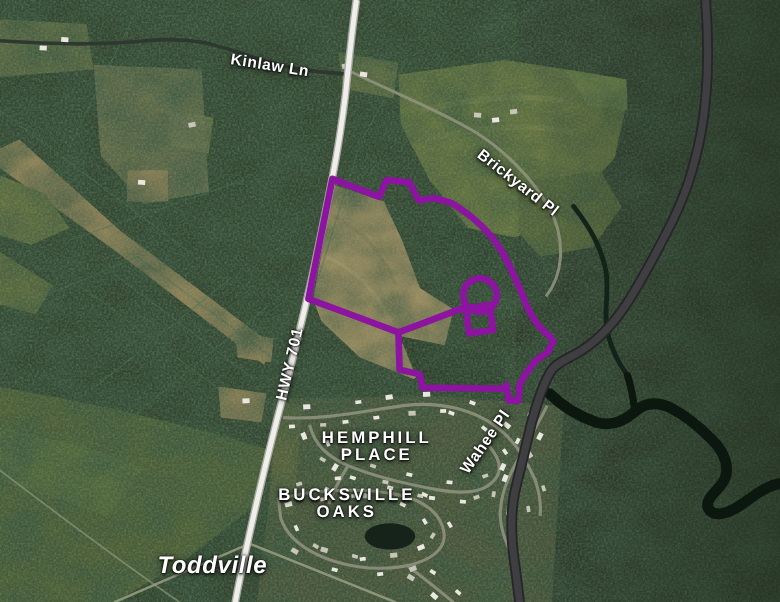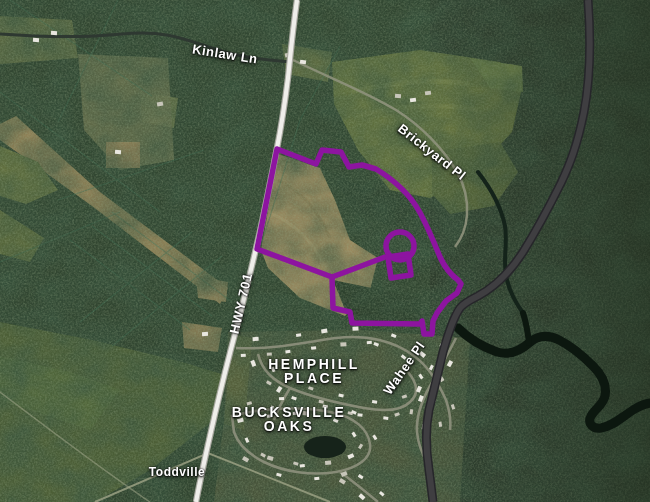--- a/index.html
+++ b/index.html
@@ -12,21 +12,21 @@
   .label{
     position:absolute;color:#fff;font-weight:700;white-space:nowrap;
     text-shadow:0 1px 2px rgba(0,0,0,.95),0 1px 5px rgba(0,0,0,.7),0 0 2px rgba(0,0,0,.8);
     transform:translate(-50%,-50%) rotate(var(--r,0deg));
     pointer-events:none;
   }
   .road-label{font-size:13px;letter-spacing:.5px;font-weight:600;}
   .hwy{font-size:13px;font-weight:700;letter-spacing:1px;}
   .place{font-size:14px;letter-spacing:2.5px;text-align:center;line-height:14px;font-weight:700;}
   .place .l2{letter-spacing:2.5px;}
-  .town{font-size:12px;font-weight:600;letter-spacing:.5px;}
+  .town{font-size:20px;font-weight:600;letter-spacing:.5px;font-style:italic;}
 </style>
 </head>
 <body>
 
 <div id="map">
   <svg width="650" height="502" viewBox="0 0 650 502">
     <defs>
       <filter id="coarseNoise" x="-5%" y="-5%" width="110%" height="110%">
         <feTurbulence type="fractalNoise" baseFrequency="0.028 0.034" numOctaves="3" seed="11"></feTurbulence>
         <feColorMatrix type="matrix" values="0 0 0 0 0.04  0 0 0 0 0.09  0 0 0 0 0.05  0.9 0.9 0 0 -0.52"></feColorMatrix>

